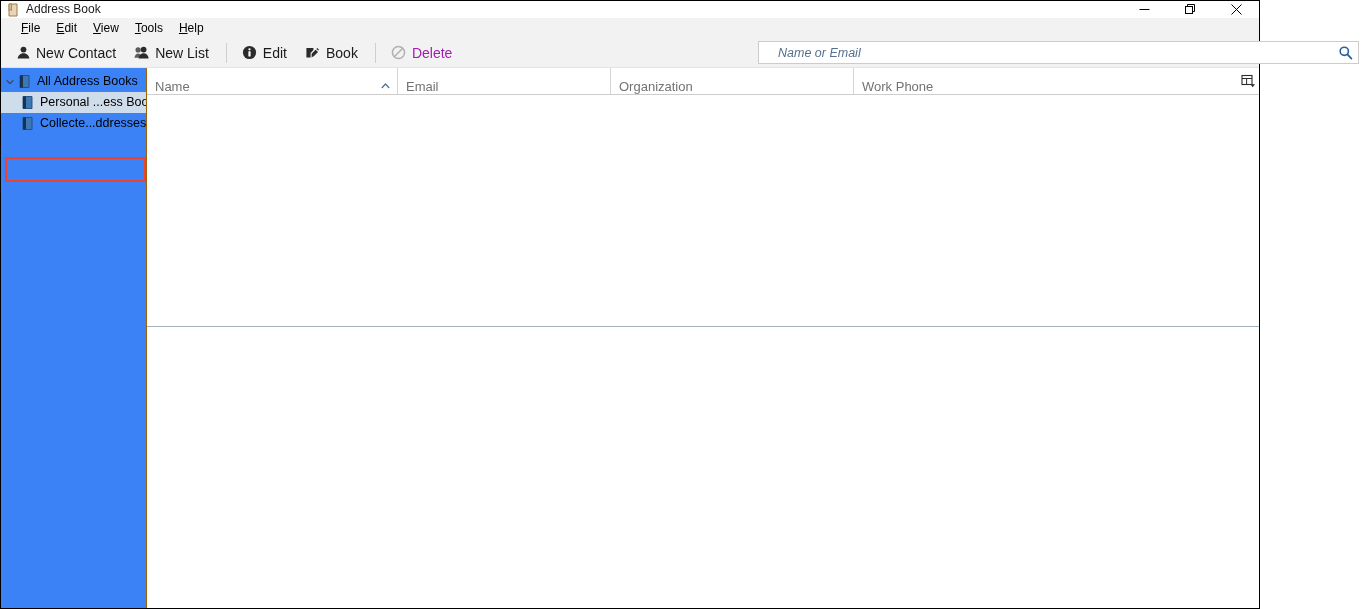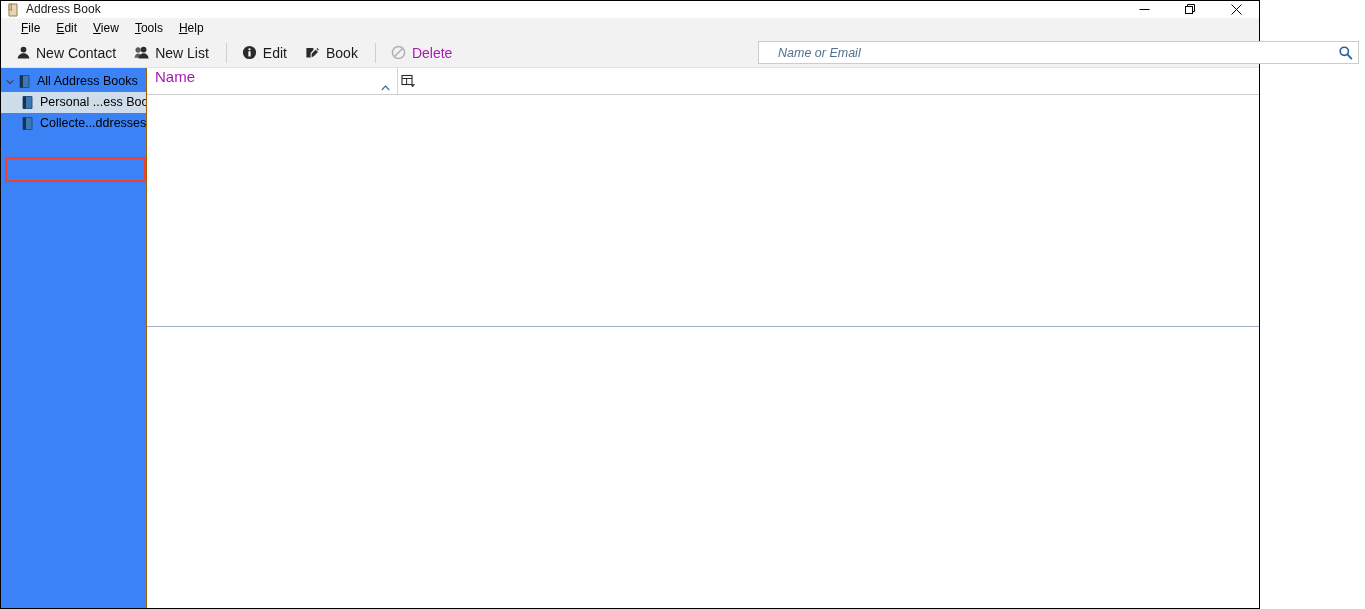--- a/index.html
+++ b/index.html
@@ -230,27 +230,27 @@
     height: 27px;
     flex: 0 0 27px;
     display: flex;
     background: #ffffff;
     border-bottom: 1px solid #cdcdcd;
     box-sizing: border-box;
     position: relative;
   }
   .col {
     display: flex;
-    align-items: flex-start;
+    align-items: flex-end;
     height: 26px;
     border-right: 1px solid #d4d4d4;
     box-sizing: border-box;
     padding-left: 8px;
-    font-size: 15px;
-    color: #a21caf;
+    font-size: 13px;
+    color: #737373;
     white-space: nowrap;
     overflow: hidden;
     position: relative;
   }
   .col .sort-arrow {
     position: absolute;
     right: 7px;
     top: 9px;
   }
   .col-picker {
@@ -432,20 +432,29 @@
 
       <div class="col-header">
         <div class="col" style="width:251px;flex:0 0 251px;">
           <span>Name</span>
           <span class="sort-arrow">
             <svg width="9" height="6" viewBox="0 0 9 6">
               <polyline points="0.8,5 4.5,1 8.2,5" fill="none" stroke="#4a6e96" stroke-width="1.2" stroke-linejoin="round"></polyline>
             </svg>
           </span>
         </div>
+        <div class="col" style="width:213px;flex:0 0 213px;">
+          <span>Email</span>
+        </div>
+        <div class="col" style="width:243px;flex:0 0 243px;">
+          <span>Organization</span>
+        </div>
+        <div class="col" style="flex:1 1 auto;border-right:none;">
+          <span>Work Phone</span>
+        </div>
         <div class="col-picker">
           <svg width="15" height="14" viewBox="0 0 15 14">
             <rect x="1" y="1.5" width="10" height="9" fill="none" stroke="#2b2b2b" stroke-width="1.1"></rect>
             <line x1="1" y1="4.5" x2="11" y2="4.5" stroke="#2b2b2b" stroke-width="1"></line>
             <line x1="5.6" y1="4.5" x2="5.6" y2="10.5" stroke="#2b2b2b" stroke-width="1"></line>
             <polygon points="9.4,10.2 14,10.2 11.7,13.2" fill="#2b2b2b"></polygon>
           </svg>
         </div>
       </div>
 

